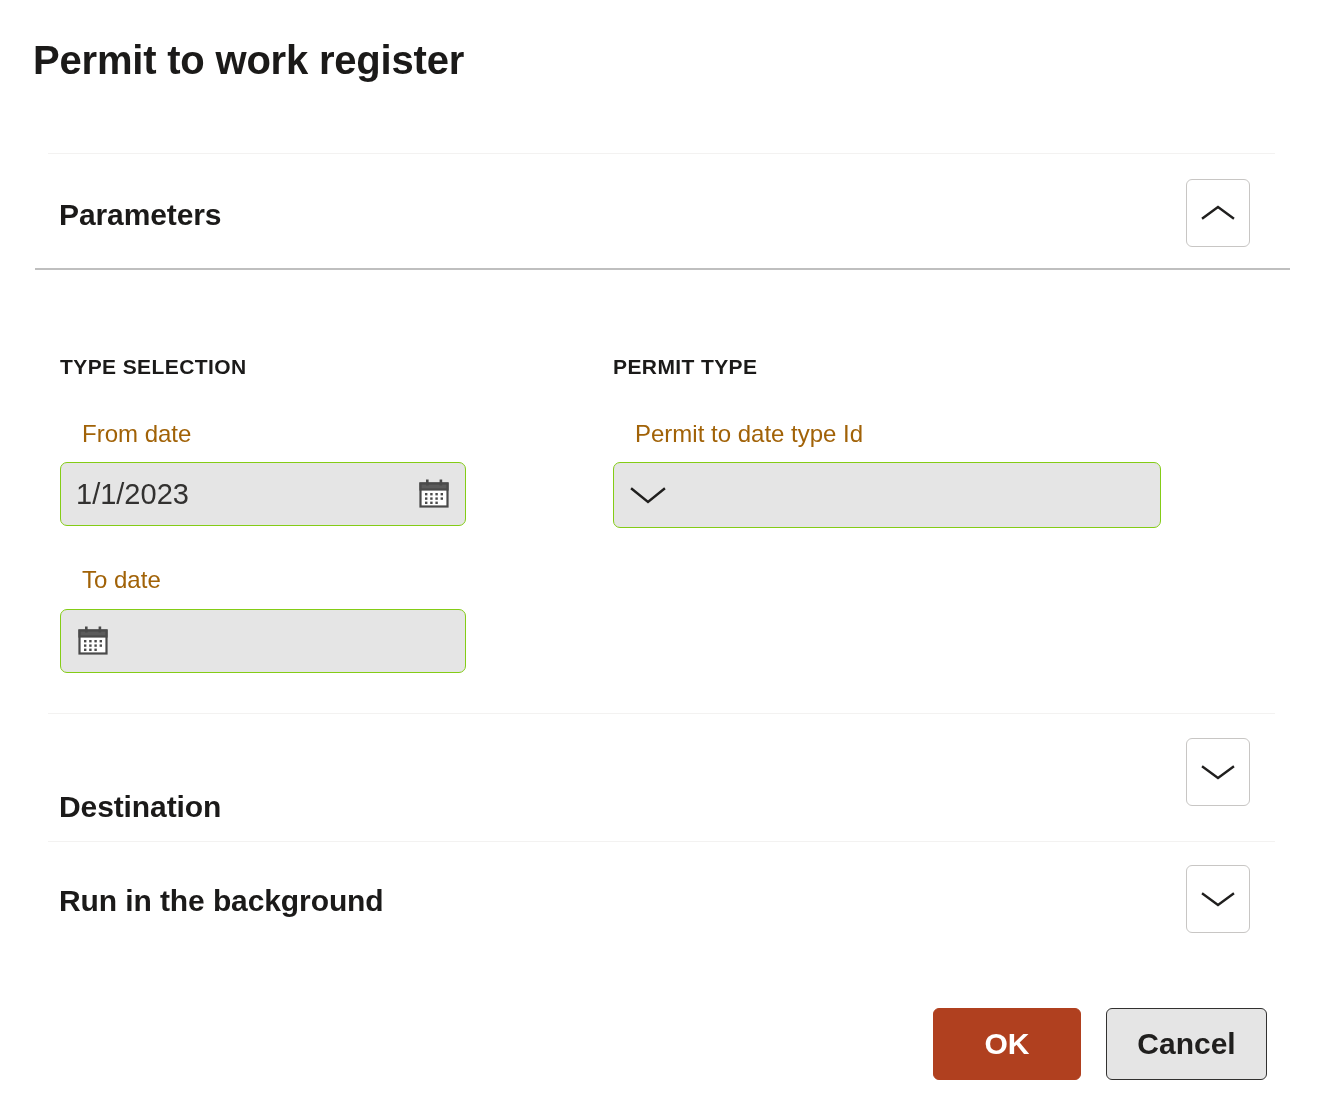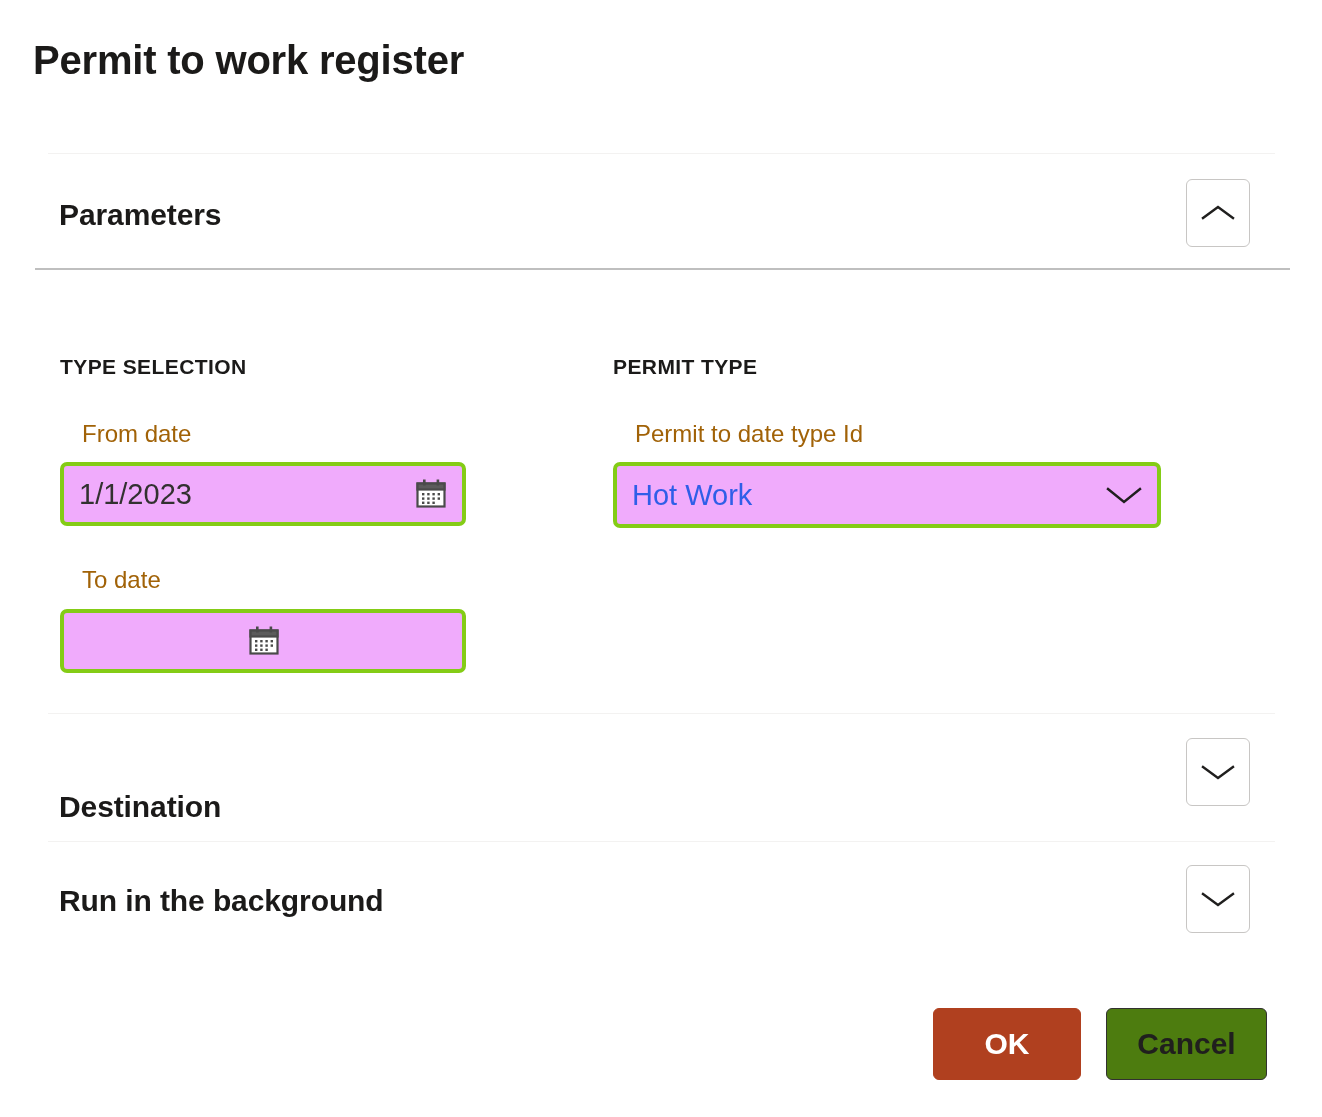--- a/index.html
+++ b/index.html
@@ -84,28 +84,27 @@
     position: absolute;
     font-size: 24px;
     font-weight: 400;
     color: #a16207;
     margin-left: 22px;
   }
 
   
   .input-box {
     position: absolute;
-    background: #f0abfc;
-    border: 4px solid #84cc16;
+    background: #e5e5e5;
+    border: 1px solid #84cc16;
     border-radius: 7px;
     display: flex;
     align-items: center;
     padding: 0 14px 0 15px;
     cursor: text;
-    justify-content: center;
   }
   .input-box .value {
     flex: 1 1 auto;
     font-size: 29px;
     color: #323130;
     line-height: 1;
     white-space: nowrap;
     overflow: hidden;
   }
   .input-box .value.link-value {
@@ -132,21 +131,21 @@
     font-family: "Liberation Sans", sans-serif;
     padding: 8px;
     line-height: 1;
   }
   .btn-primary {
     background: #b0401f;
     color: #ffffff;
     border: 1px solid #b0401f;
   }
   .btn-secondary {
-    background: #4d7c0f;
+    background: #e5e5e5;
     color: #201f1e;
     border: 1px solid #323130;
   }
 </style>
 </head>
 <body>
 
 <div class="page-title">Permit to work register</div>
 
 <div class="divider-light" style="top:153px;"></div>
@@ -212,21 +211,20 @@
       <rect x="18.4" y="24.6" width="2.4" height="2.4" fill="#4a4a4a"></rect>
     </svg>
   </span>
 </div>
 
 <div class="group-label" style="left:613px; top:355px;">PERMIT TYPE</div>
 
 <div class="field-label" style="left:613px; top:420px;">Permit to date type Id</div>
 
 <div class="input-box" style="left:613px; top:462px; width:548px; height:66px;">
-  <span class="value link-value">Hot Work</span>
   <span class="input-icon">
     <svg width="38" height="22" viewBox="0 0 38 22" fill="none" xmlns="http://www.w3.org/2000/svg">
       <path d="M3 5 L19 18 L35 5" stroke="#201f1e" stroke-width="2.4" stroke-linecap="square" fill="none"></path>
     </svg>
   </span>
 </div>
 
 <div class="divider-light" style="top:713px;"></div>
 
 <div class="section-header" style="top:756px;margin-top:34px;">Destination</div>

